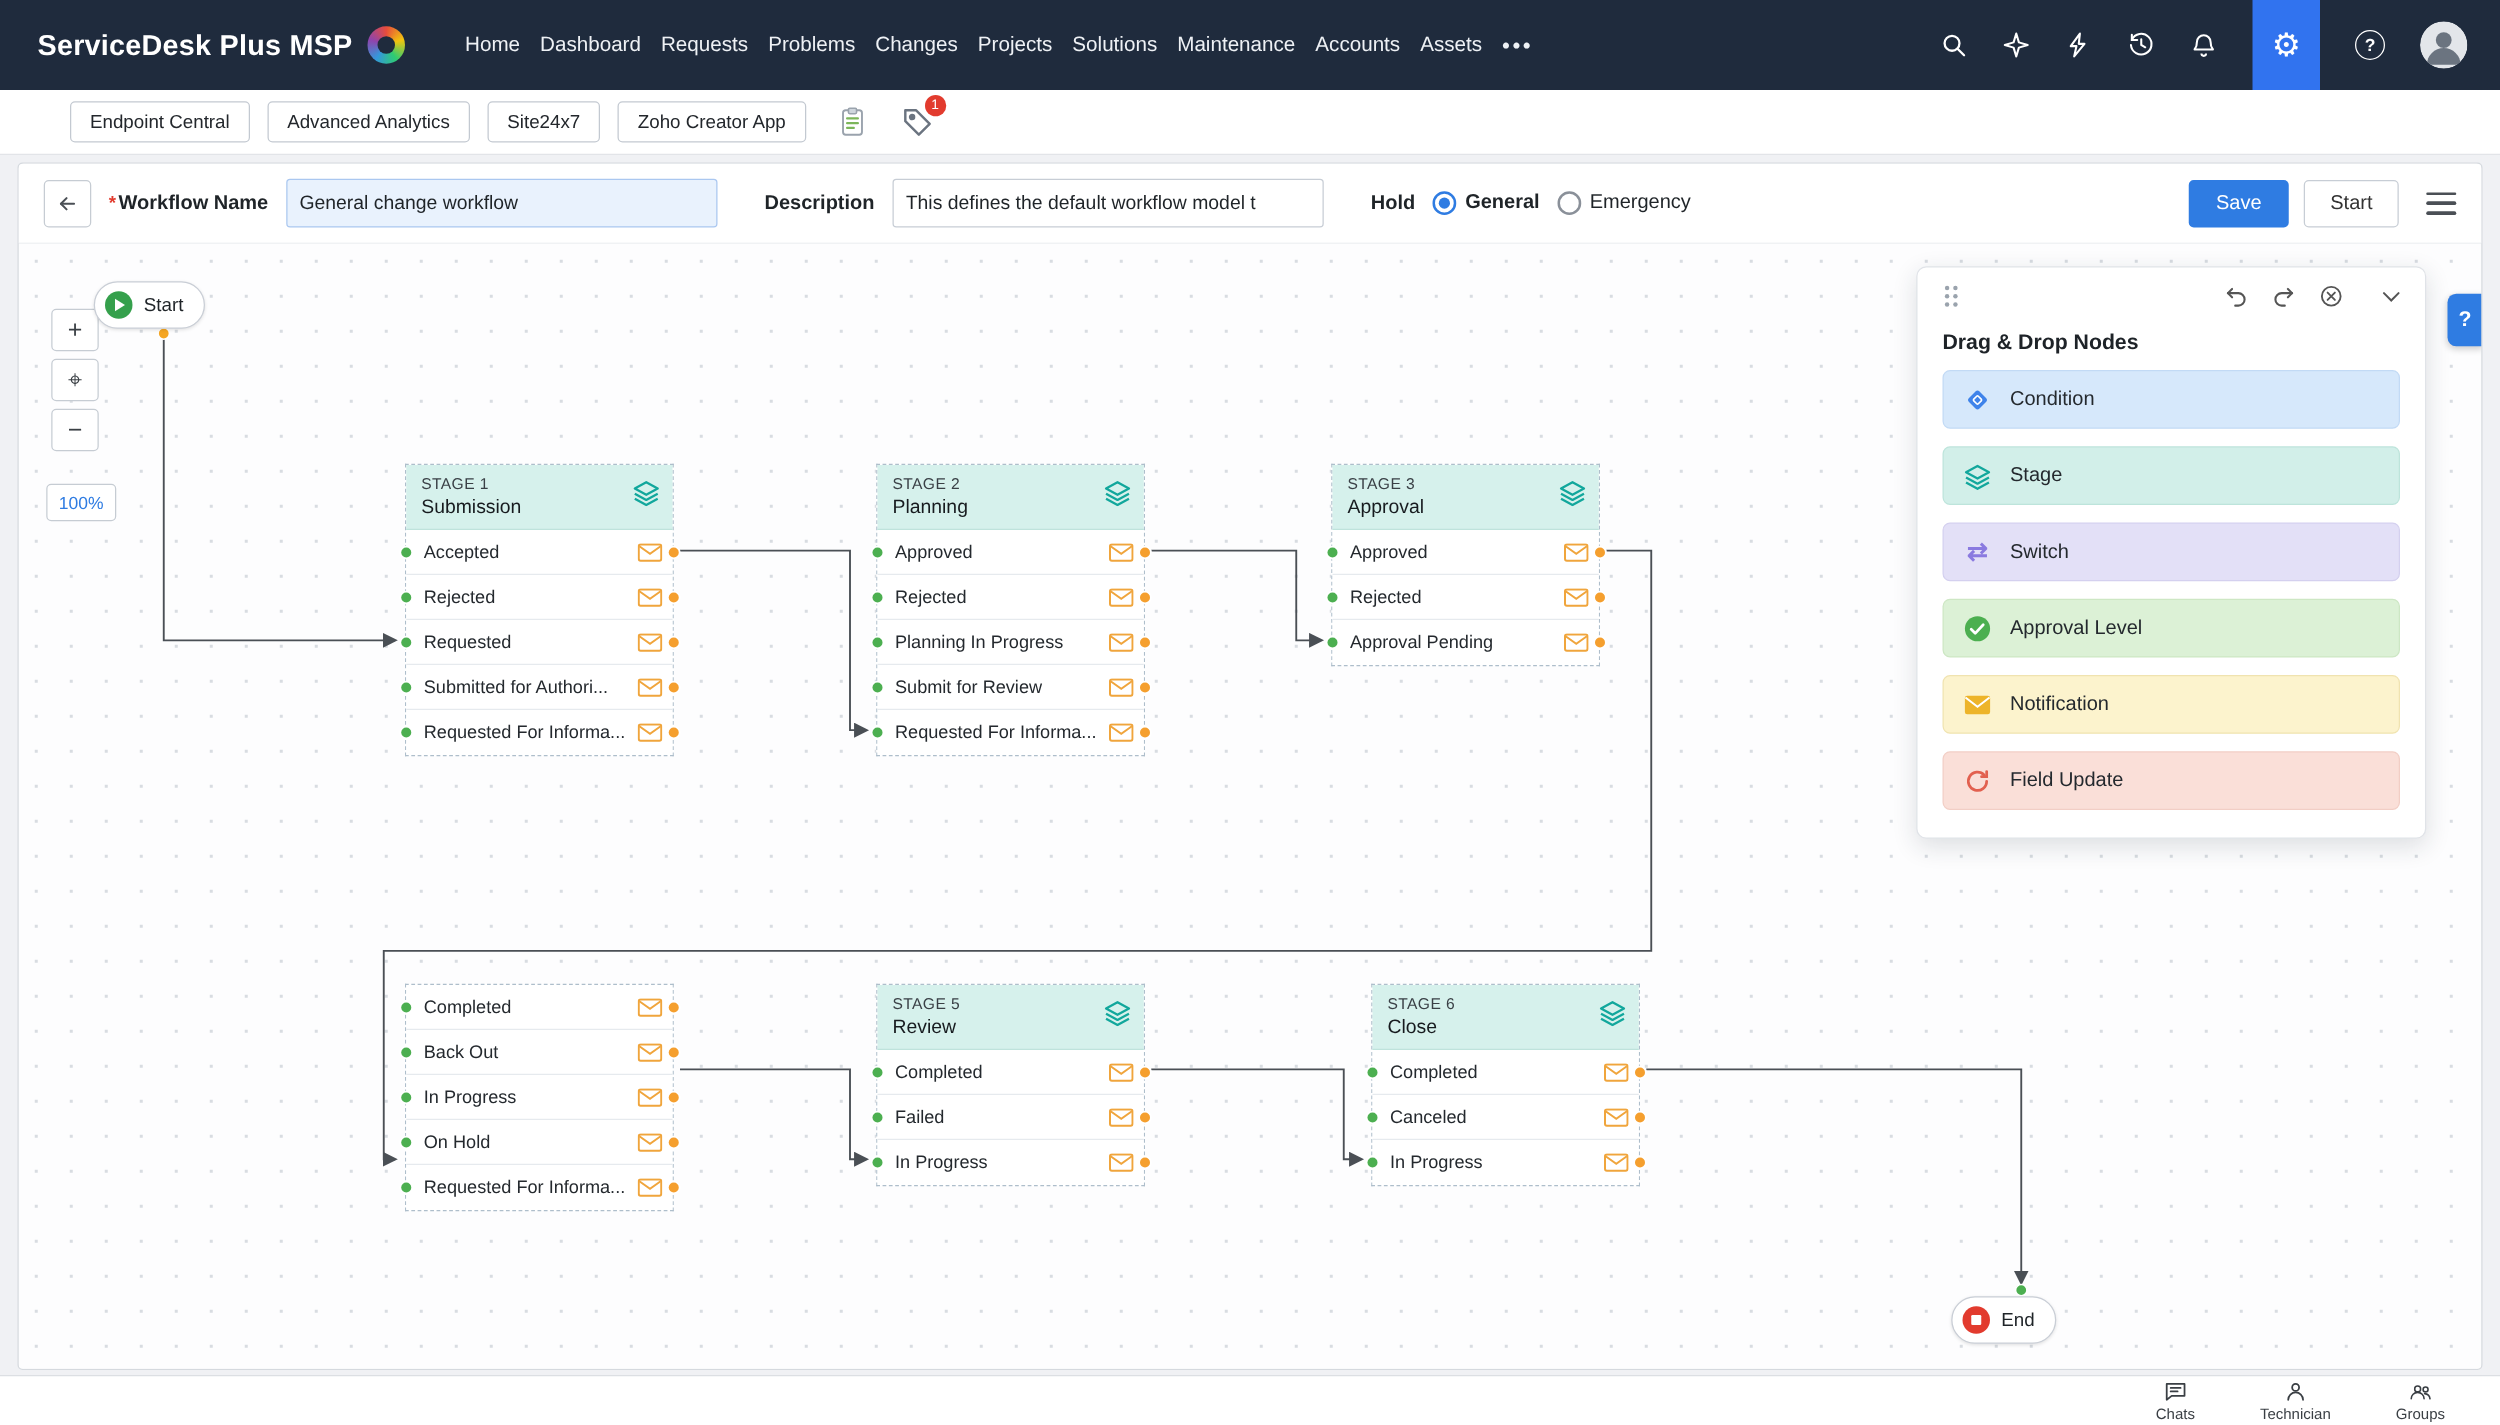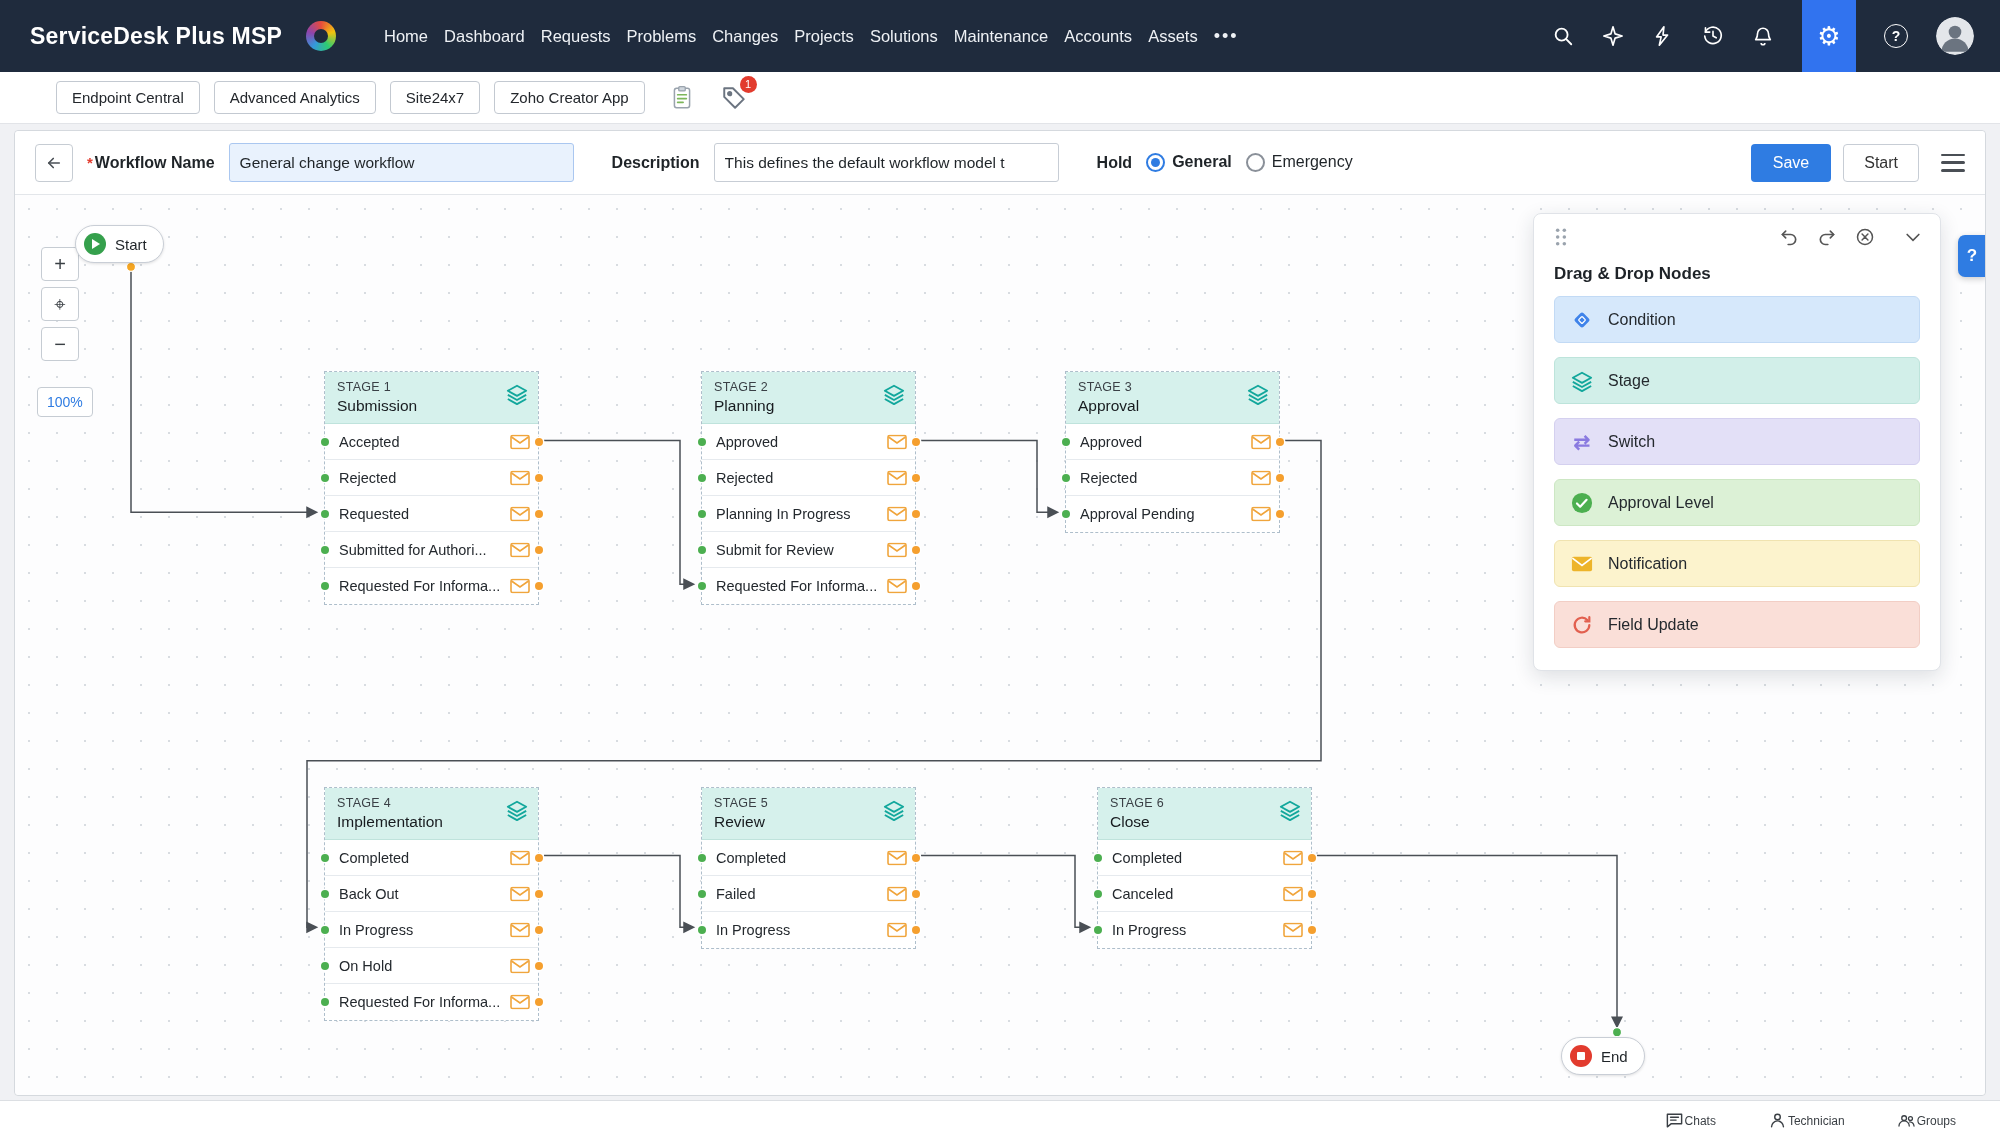--- a/index.html
+++ b/index.html
@@ -1,21 +1,21 @@
 <!DOCTYPE html>
 <html><head>
 <meta charset="utf-8">
 <style>
   * { box-sizing: border-box; margin: 0; padding: 0; }
   html,body { width:2000px; height:1140px; font-family:"Liberation Sans", sans-serif; background:#f0f1f4; overflow:hidden; }
   .app { position:relative; width:2000px; height:1140px; }
 
   
   .navbar { position:absolute; top:0; left:0; right:0; height:72px; background:#1f2b3d; display:flex; align-items:center; padding:0 26px 0 30px; }
-  .brand { display:flex; align-items:center; gap:24px; margin-right:48px; }
+  .brand { display:flex; align-items:center; gap:12px; margin-right:48px; }
   .brand-text { color:#fff; font-size:23px; font-weight:700; letter-spacing:.2px; white-space:nowrap; }
   .swirl { width:30px; height:30px; border-radius:50%; background:conic-gradient(#e74c3c,#f1c40f,#2ecc71,#3498db,#8e44ad,#e74c3c); position:relative; }
   .swirl::after { content:''; position:absolute; inset:8px; background:#1f2b3d; border-radius:50%; }
   .nav-items { display:flex; align-items:center; gap:16px; }
   .nav-item { color:#eef1f5; font-size:16.5px; cursor:pointer; white-space:nowrap; }
   .nav-more { color:#eef1f5; font-size:18px; letter-spacing:2px; cursor:pointer; }
   .nav-icons { margin-left:auto; display:flex; align-items:center; gap:28px; height:100%; }
   .nav-ic { width:22px; height:22px; display:flex; align-items:center; justify-content:center; cursor:pointer; }
   .nav-ic svg { width:22px; height:22px; }
   .gear-tile { align-self:stretch; width:54px; display:flex; align-items:center; justify-content:center; background:#3173ef; cursor:pointer; }
@@ -106,21 +106,21 @@
   .pal-notification{ background:#fcf3cd; border:1px solid #f0e3b0; }
   .pal-approval    { background:#dcf1d6; border:1px solid #cde7c4; }
   .pal-field       { background:#fadfd8; border:1px solid #f2cec5; }
   .glyph-switch { color:#8a7ae0; font-size:20px; font-weight:700; display:flex; align-items:center; justify-content:center; }
 
   
   .help-tab { position:absolute; right:-1px; top:40px; width:28px; height:42px; background:#2f7ce2; border-radius:7px 0 0 7px; color:#fff; font-size:17px; font-weight:700; display:flex; align-items:center; justify-content:center; box-shadow:0 2px 6px rgba(0,0,0,.2); cursor:pointer; }
 
   
   .footer { position:absolute; left:0; right:0; bottom:0; height:40px; background:#fff; border-top:1px solid #dcdfe3; display:flex; align-items:center; justify-content:flex-end; gap:52px; padding-right:44px; }
-  .foot-item { display:flex; flex-direction:row; align-items:center; gap:1px; cursor:pointer; }
+  .foot-item { display:flex; flex-direction:column; align-items:center; gap:1px; cursor:pointer; }
   .foot-item svg { width:19px; height:19px; }
   .foot-label { font-size:12px; color:#3a3f44; }
 </style>
 </head>
 <body>
 
 <div class="app">
 
   <header class="navbar">
     <div class="brand">
@@ -396,29 +396,20 @@
         <div class="stage-row">
             <span class="row-label">Approval Pending</span>
             <svg class="row-mail" viewBox="0 0 20 15">
               <rect x="1" y="1" width="18" height="13" rx="1.5" fill="#fff" stroke="#f0a53c" stroke-width="1.6"></rect>
               <path d="M1.5 2.5 10 8.5l8.5-6" fill="none" stroke="#f0a53c" stroke-width="1.6"></path>
             </svg>
           </div>
       </div>
 
       <div class="stage" style="left:309px; top:592px;">
-        <div class="stage-header">
-          <div class="stage-title">STAGE 4</div>
-          <div class="stage-subtitle">Implementation</div>
-          <svg class="layers-ic" viewBox="0 0 24 24" fill="none" stroke="#12a79c" stroke-width="2" stroke-linejoin="round">
-              <path d="M12 3 2 8.5l10 5.5 10-5.5z"></path>
-              <path d="M2 13l10 5.5L22 13"></path>
-              <path d="M2 17.5 12 23l10-5.5"></path>
-            </svg>
-        </div>
         <div class="stage-row">
             <span class="row-label">Completed</span>
             <svg class="row-mail" viewBox="0 0 20 15">
               <rect x="1" y="1" width="18" height="13" rx="1.5" fill="#fff" stroke="#f0a53c" stroke-width="1.6"></rect>
               <path d="M1.5 2.5 10 8.5l8.5-6" fill="none" stroke="#f0a53c" stroke-width="1.6"></path>
             </svg>
           </div>
         <div class="stage-row">
             <span class="row-label">Back Out</span>
             <svg class="row-mail" viewBox="0 0 20 15">

